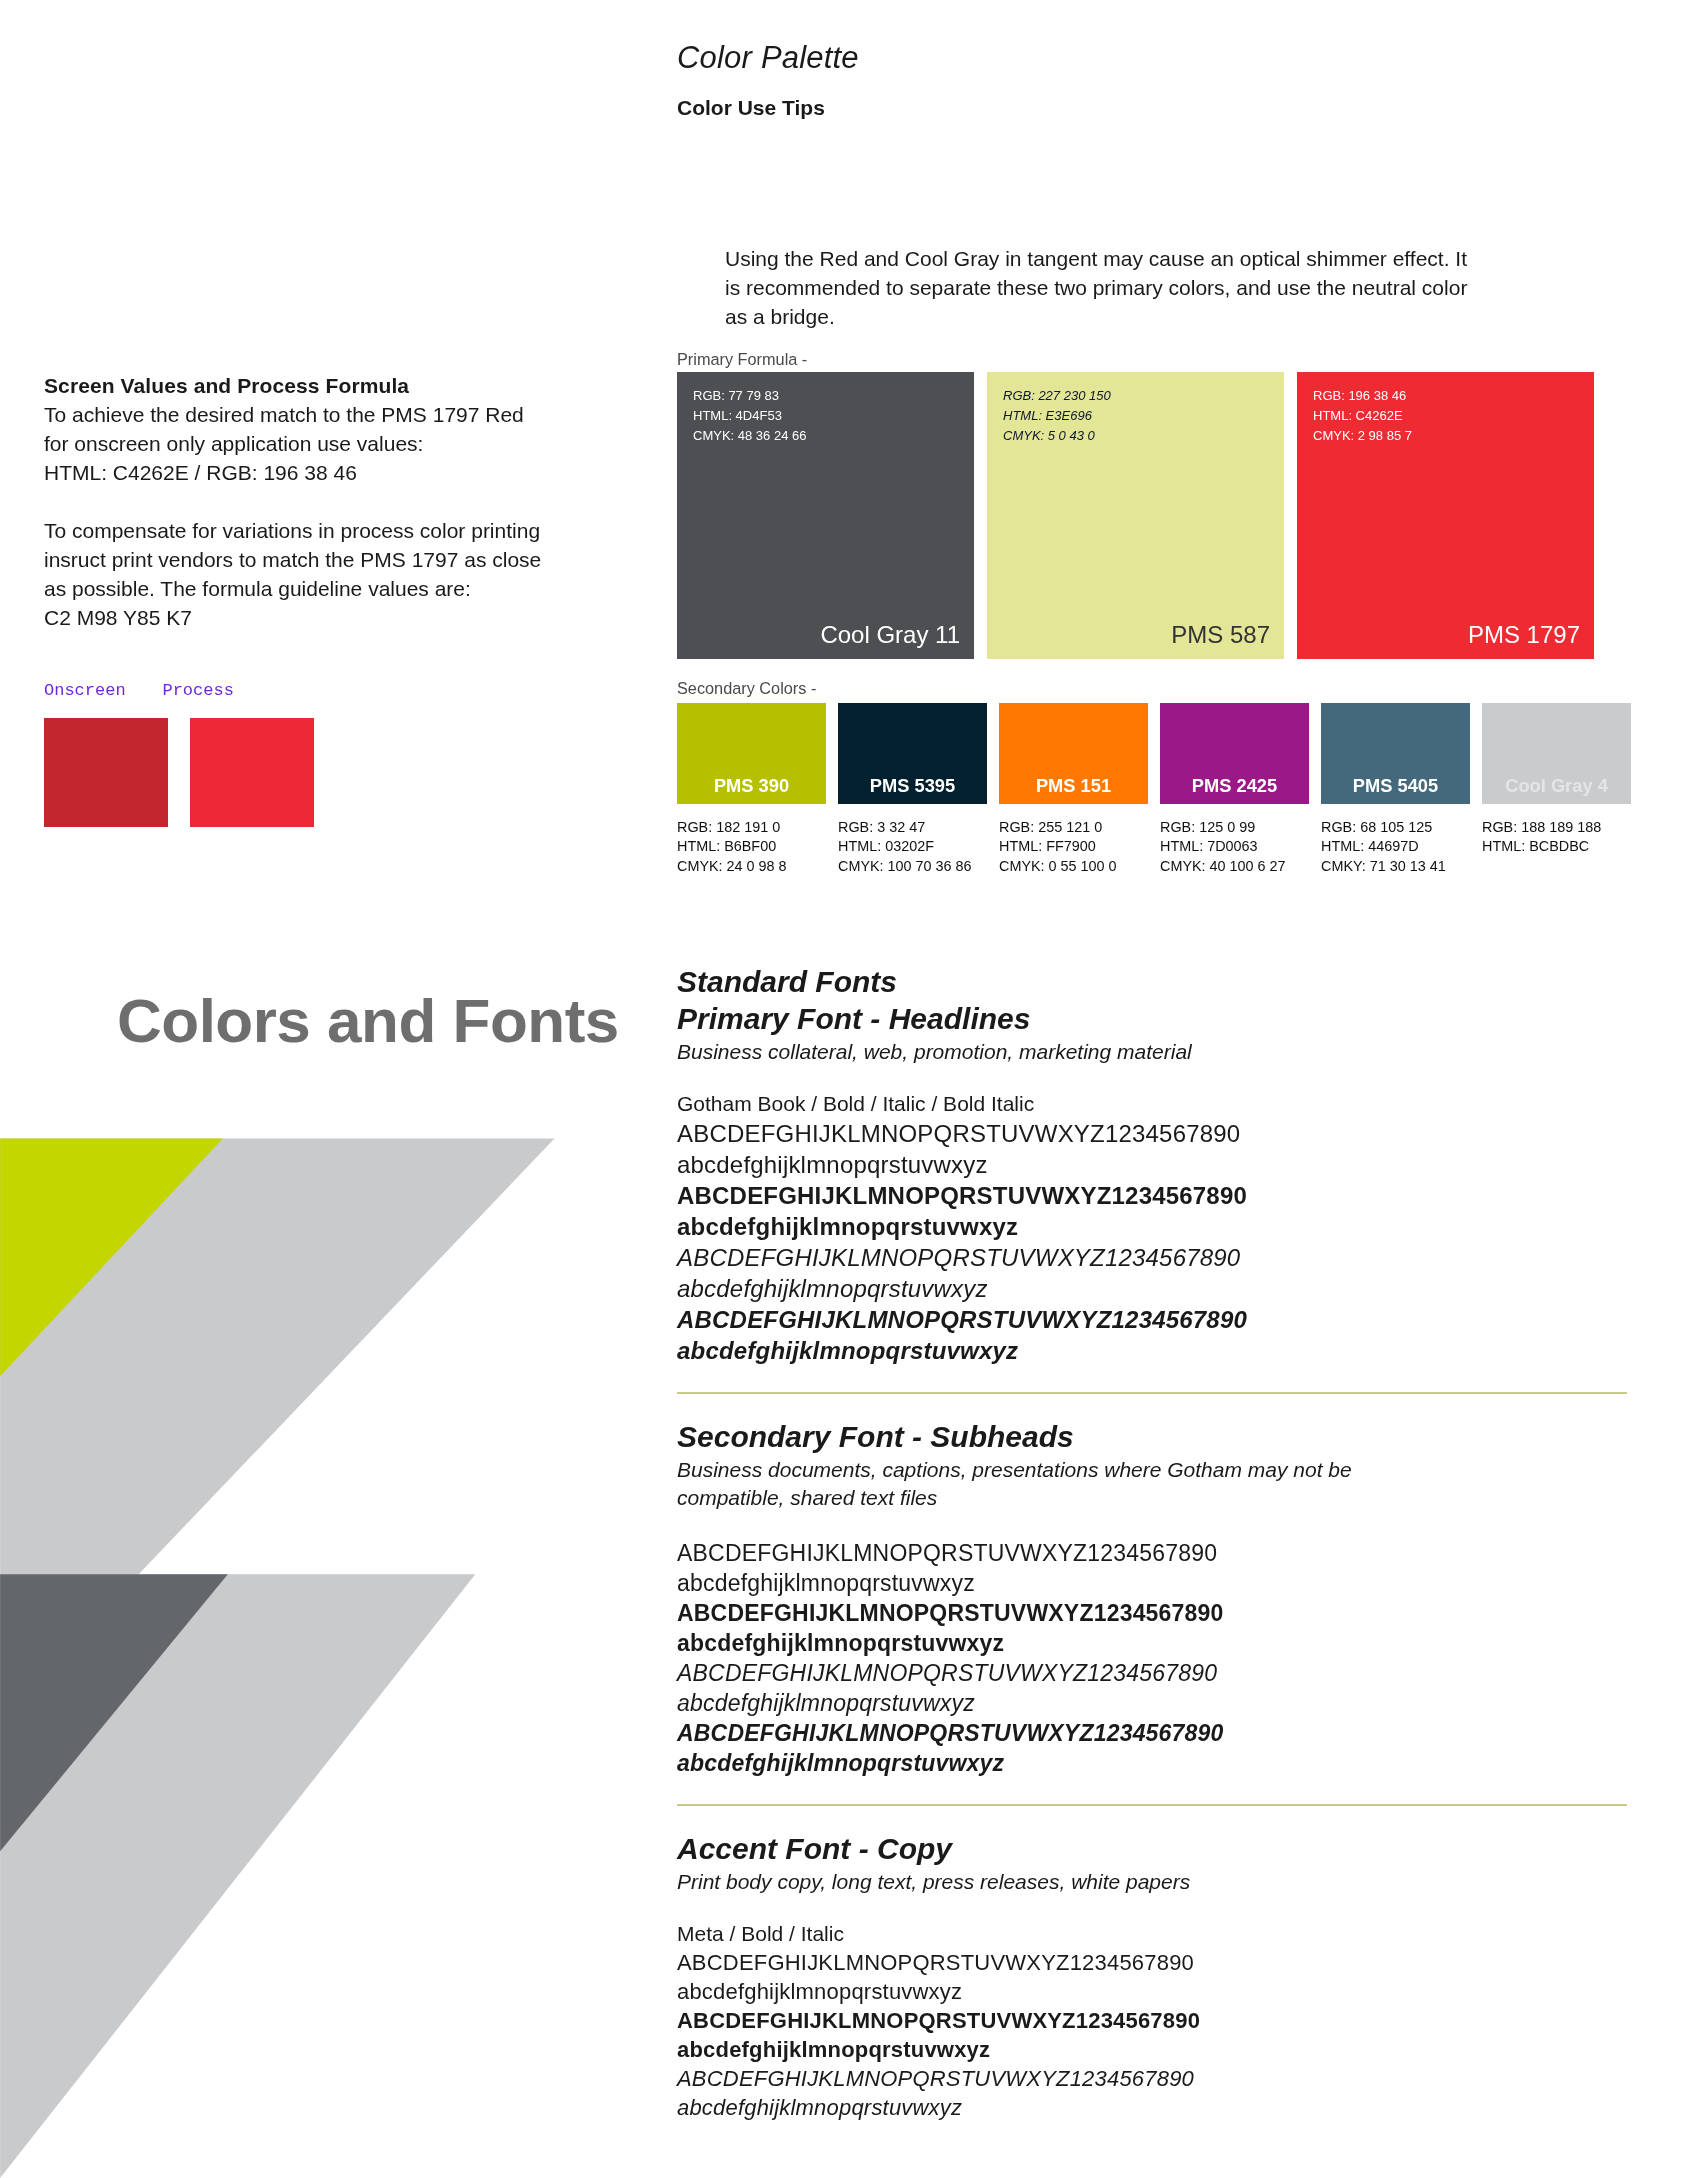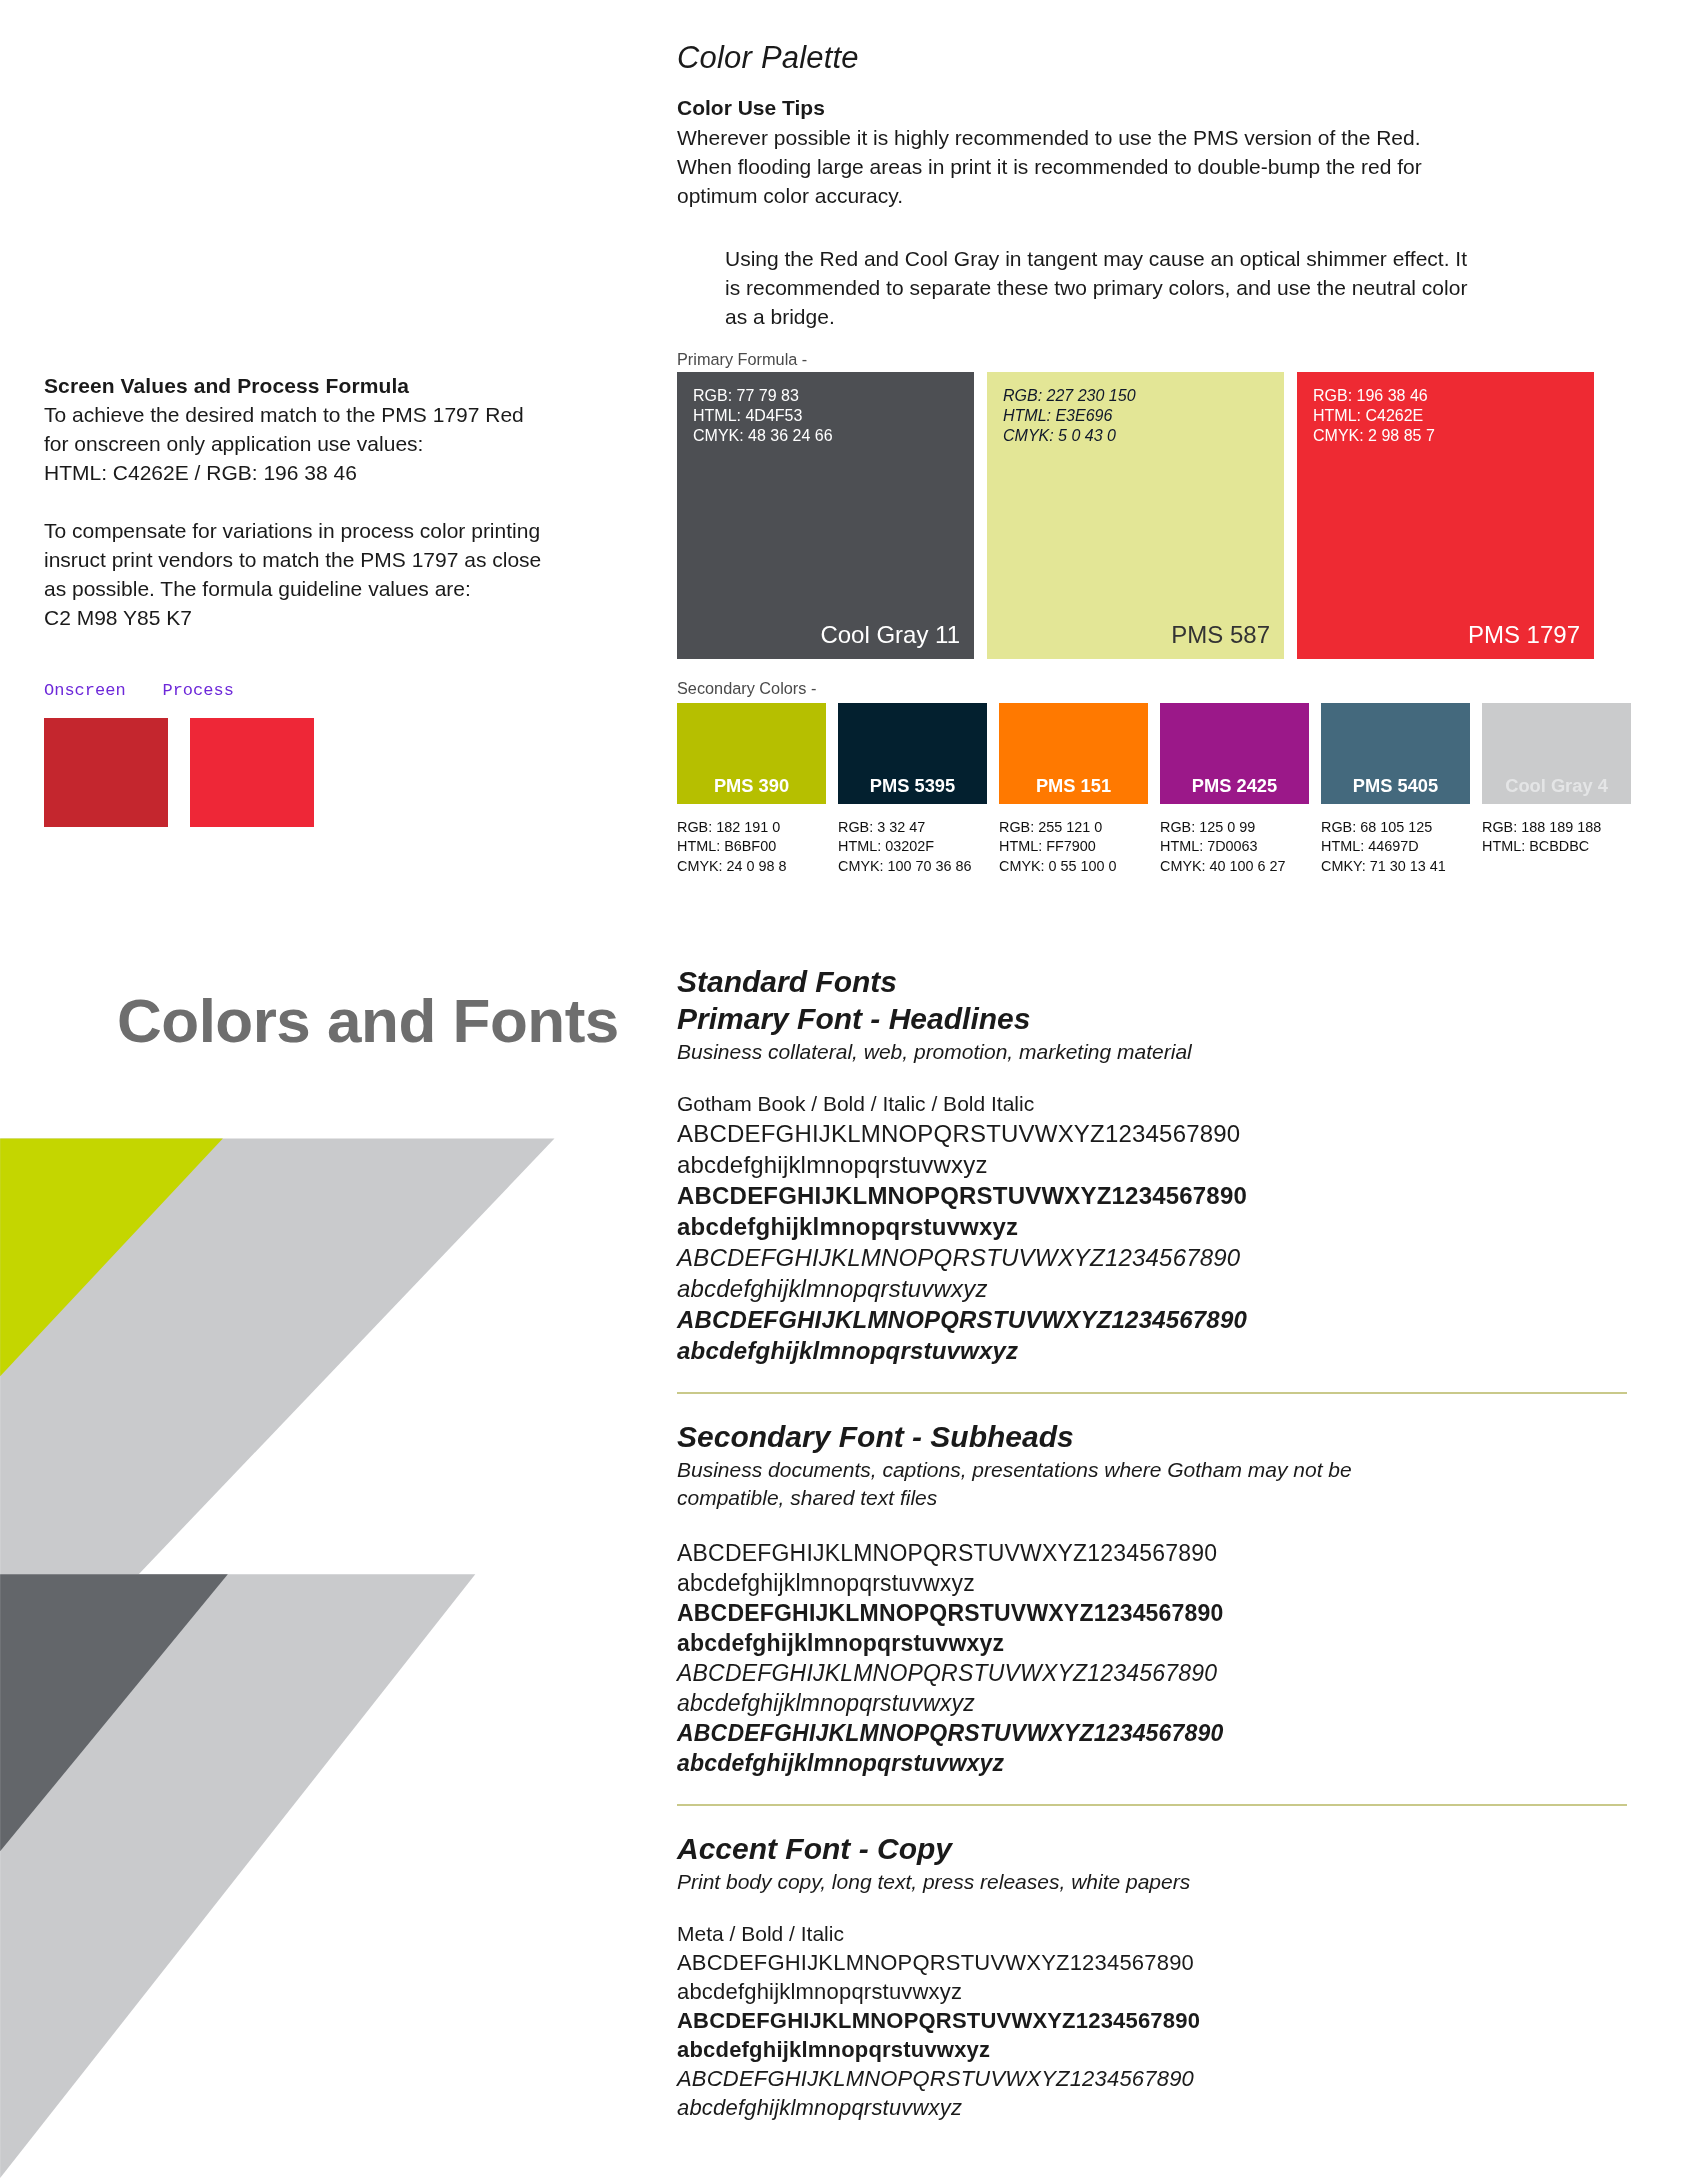--- a/index.html
+++ b/index.html
@@ -49,21 +49,21 @@
 
   
   .prim-row{position:absolute;left:677px;top:372px;}
   .prim{
     position:relative;display:inline-block;vertical-align:top;
     width:297px;height:287px;
   }
   .prim + .prim{margin-left:13px;}
   .prim .vals{
     position:absolute;left:16px;top:14px;
-    font-size:16px;line-height:20px;
+    font-size:13px;line-height:20px;
   }
   .prim .pname{
     position:absolute;right:14px;bottom:10px;
     font-size:24px;
   }
 
   
   .sec-row{position:absolute;left:677px;top:703px;}
   .sec-item{display:inline-block;vertical-align:top;width:149px;}
   .sec-item + .sec-item{margin-left:12px;}
@@ -121,25 +121,20 @@
   </div>
   <div class="swatches">
     <div class="sw" id="sw-onscreen" style="background: rgb(196, 38, 46);"></div><div class="sw" id="sw-process" style="background: rgb(238, 39, 55);"></div>
   </div>
 
   <div class="big-title" style="color: rgb(110, 110, 110);">Colors and Fonts</div>
 
   <h1 class="sec-title" id="color-palette-title">Color Palette</h1>
 
   <div class="cut-head">Color Use Tips</div>
-  <div class="cut-body">
-    <div>Wherever possible it is highly recommended to use the PMS version of the Red.</div>
-    <div>When flooding large areas in print it is recommended to double-bump the red for</div>
-    <div>optimum color accuracy.</div>
-  </div>
   <div class="cut-body2">
     <div>Using the Red and Cool Gray in tangent may cause an optical shimmer effect. It</div>
     <div>is recommended to separate these two primary colors, and use the neutral color</div>
     <div>as a bridge.</div>
   </div>
 
   <div class="cap" id="primary-caption">Primary Formula -</div>
 
   <div class="prim-row">
     <div class="prim" id="prim-0" style="background: rgb(77, 79, 83);">

